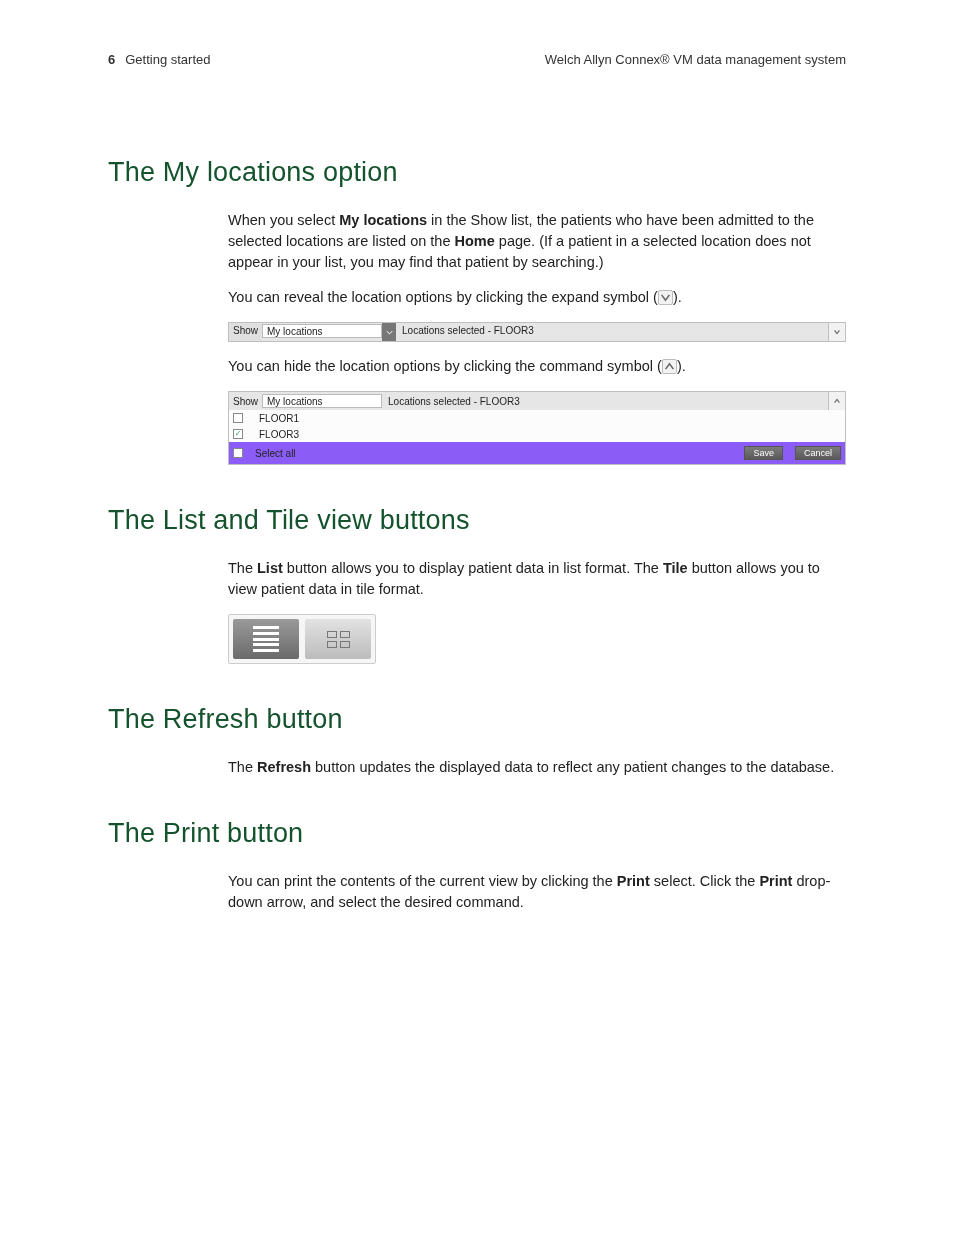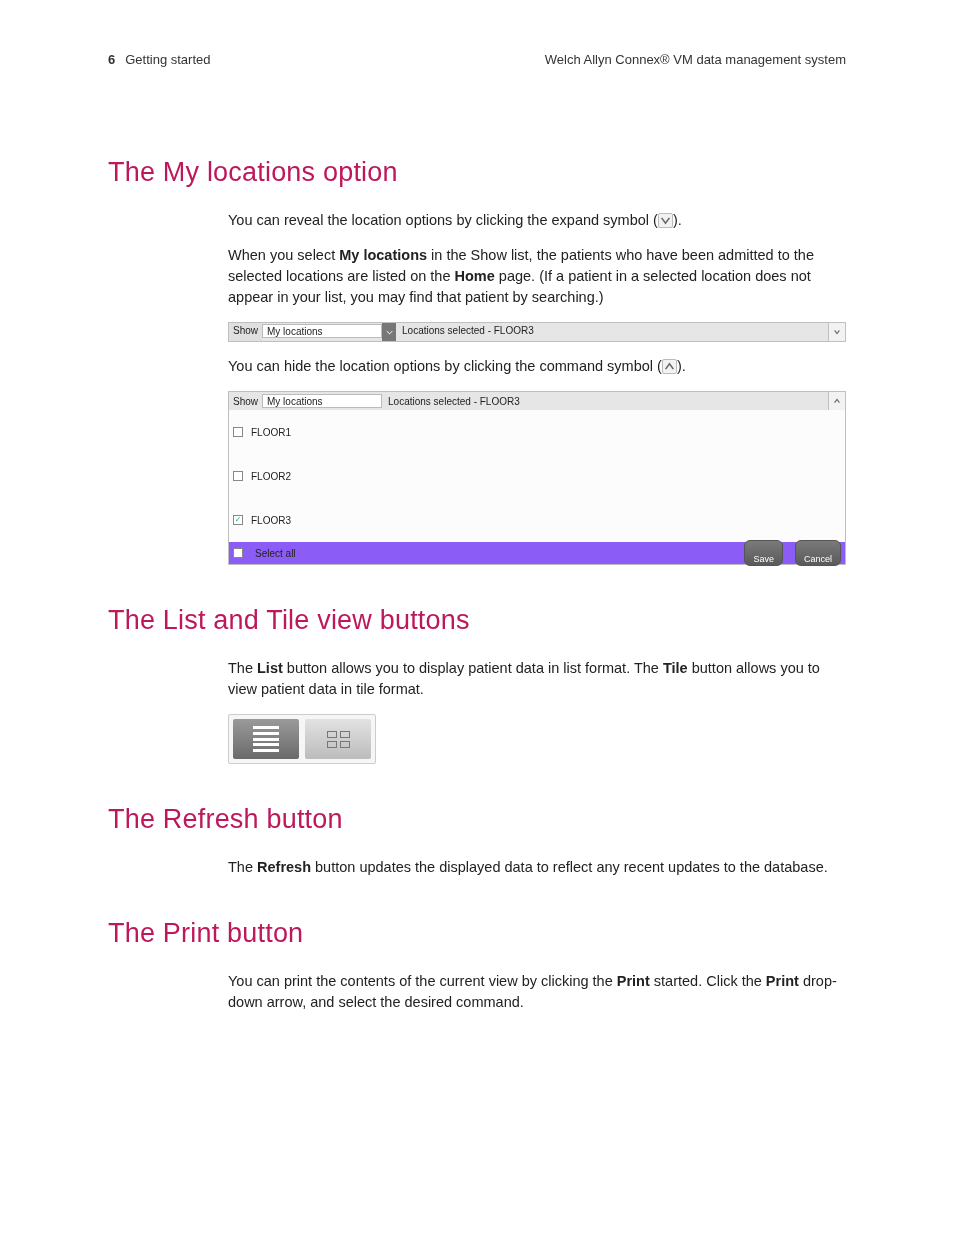--- a/index.html
+++ b/index.html
@@ -22,21 +22,21 @@
     margin-bottom: 90px;
   }
   .header-row .left { display: flex; gap: 10px; }
   .header-row .pgnum { font-weight: bold; }
   h2.section {
     font-family: "Arial Narrow", Arial, sans-serif;
     font-weight: 400;
     font-stretch: condensed;
     font-size: 27px;
     margin: 0 0 22px 0;
-    color: #be185d;
+    color: #14532d;
     letter-spacing: 0.2px;
   }
   .body-indent {
     margin-left: 120px;
     margin-bottom: 40px;
   }
   p.para {
     font-size: 14.5px;
     line-height: 1.45;
     margin: 0 0 14px 0;
@@ -118,22 +118,22 @@
     border-left: 1px solid #c0c0c0;
     background: #f2f2f2;
     display:flex;align-items:center;justify-content:center;
   }
   .panel .list {
     background: #fcfcfc;
   }
   .panel .row {
     display:flex;
     align-items:center;
-    gap: 8px;
-    padding: 15px 4px;
+    gap: 16px;
+    padding: 1px 4px;
     height: 14px;
   }
   .cb {
     width:10px;height:10px;
     border:1px solid #888;
     background:#fff;
     display:inline-flex;
     align-items:center;justify-content:center;
     box-sizing:border-box;
   }
@@ -148,24 +148,24 @@
     align-items:center;
     background:#8b5cf6;
     padding:2px 4px;
     height:18px;
     gap:12px;
   }
   .panel .footer .spacer { flex:1; }
   .btn-dark {
     background: linear-gradient(#7a7a7a,#5a5a5a);
     border:1px solid #555;
-    border-radius:6px;
+    border-radius:0;
     color:#fff;
     font-size:9px;
-    padding:12px 8px;
+    padding:0 8px;
     height:14px;
     line-height:12px;
   }
 
   
   .symchip {
     display:inline-flex;
     width:13px;height:13px;
     border:1px solid #bbb;
     border-radius:2px;
@@ -225,28 +225,28 @@
     <div class="left">
       <span class="pgnum">6</span>
       <span>Getting started</span>
     </div>
     <div>Welch Allyn Connex® VM data management system</div>
   </div>
 
   <h2 class="section">The My locations option</h2>
   <div class="body-indent">
     <p class="para">
+      <span>When you select </span><b>My locations</b><span> in the Show list, the patients who have been admitted to the selected locations are listed on the </span><b>Home</b><span> page. (If a patient in a selected location does not appear in your list, you may find that patient by searching.)</span>
+    </p>
+    <p class="para">
       <span>You can reveal the location options by clicking the expand symbol (</span><span class="symchip">
           <svg viewBox="0 0 10 10">
             <path d="M2 3 L5 7 L8 3" fill="none" stroke="#666" stroke-width="1.2"></path>
           </svg>
         </span><span>).</span>
-    </p>
-    <p class="para">
-      <span>When you select </span><b>My locations</b><span> in the Show list, the patients who have been admitted to the selected locations are listed on the </span><b>Home</b><span> page. (If a patient in a selected location does not appear in your list, you may find that patient by searching.)</span>
     </p>
 
     <div class="locbar">
       <div class="showlbl">Show</div>
       <div class="showfield">My locations</div>
       <div class="dropbtn">
         <svg viewBox="0 0 10 6">
             <path d="M1 1 L5 5 L9 1" fill="none" stroke="#fff" stroke-width="1.4"></path>
           </svg>
       </div>
@@ -276,24 +276,20 @@
               <path d="M2 7 L5 3 L8 7" fill="none" stroke="#666" stroke-width="1.4"></path>
             </svg>
         </div>
       </div>
       <div class="list">
         <div class="row">
           <span class="cb"></span>
           <span>FLOOR1</span>
         </div>
         <div class="row">
-          <span class="cb"></span>
-          <span>FLOOR2</span>
-        </div>
-        <div class="row">
           <span class="cb checked"></span>
           <span>FLOOR3</span>
         </div>
       </div>
       <div class="footer">
         <span class="cb"></span>
         <span>Select all</span>
         <span class="spacer"></span>
         <button class="btn-dark">Save</button>
         <button class="btn-dark">Cancel</button>
@@ -323,24 +319,24 @@
             <div class="tl"></div>
             <div class="tl"></div>
         </div>
       </div>
     </div>
   </div>
 
   <h2 class="section">The Refresh button</h2>
   <div class="body-indent">
     <p class="para">
-      <span>The </span><b>Refresh</b><span> button updates the displayed data to reflect any recent updates to the database.</span>
+      <span>The </span><b>Refresh</b><span> button updates the displayed data to reflect any patient changes to the database.</span>
     </p>
   </div>
 
   <h2 class="section">The Print button</h2>
   <div class="body-indent">
     <p class="para">
-      <span>You can print the contents of the current view by clicking the </span><b>Print</b><span> started. Click the </span><b>Print</b><span> drop-down arrow, and select the desired command.</span>
+      <span>You can print the contents of the current view by clicking the </span><b>Print</b><span> select. Click the </span><b>Print</b><span> drop-down arrow, and select the desired command.</span>
     </p>
   </div>
 
 </div>
 
 </body></html>

